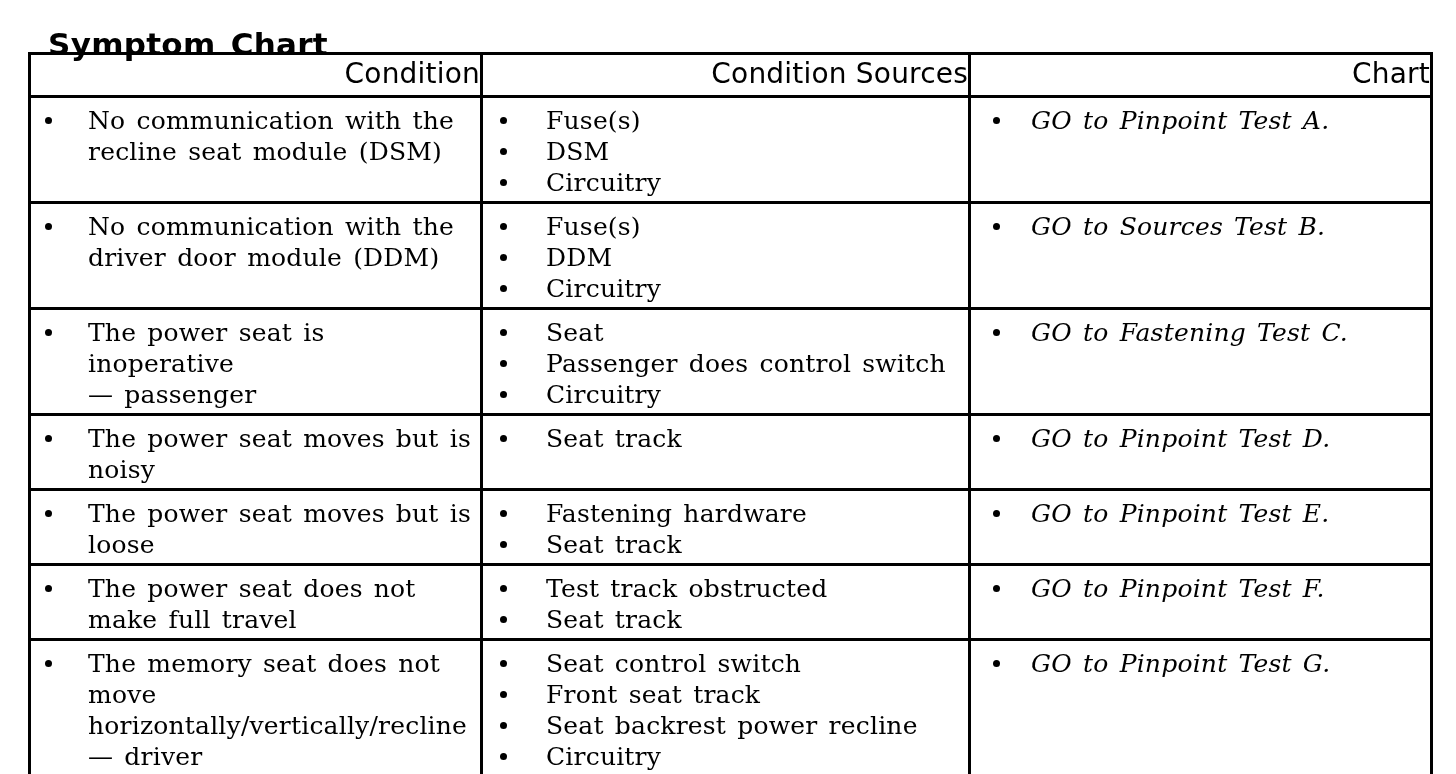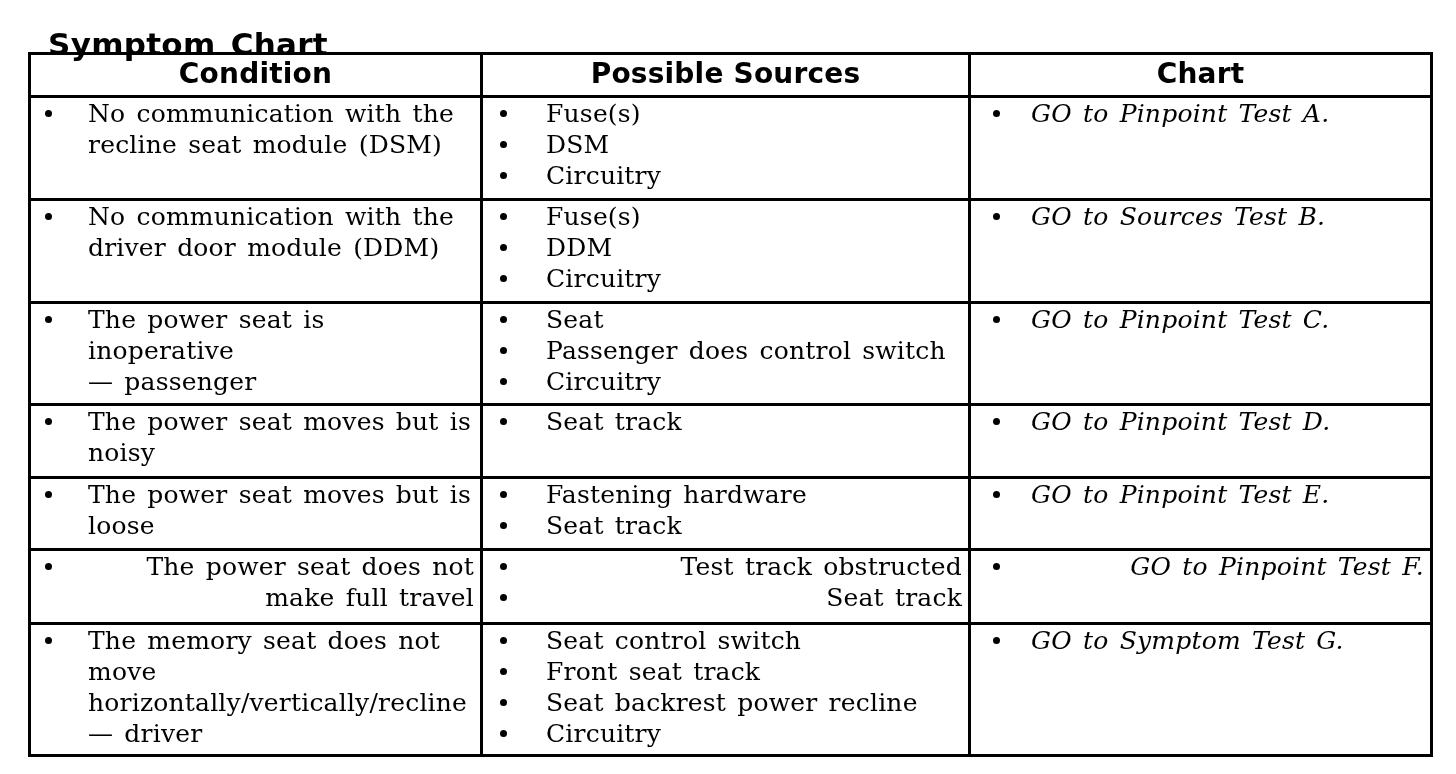--- a/index.html
+++ b/index.html
@@ -37,34 +37,34 @@
   table.symptom th,
   table.symptom td {
     border: 3px solid #000000;
     padding: 0;
     vertical-align: top;
     overflow: hidden;
   }
   table.symptom th {
     height: 37px;
     font-family: "DejaVu Sans", sans-serif;
-    font-weight: bold;
+    font-weight: normal;
     font-size: 28px;
     letter-spacing: 0.2px;
-    text-align: center;
+    text-align: right;
     vertical-align: middle;
     padding-bottom: 3px;
   }
   td {
     font-size: 25px;
     line-height: 31px;
     letter-spacing: 0.2px;
     word-spacing: 3px;
   }
-  .pad { padding-bottom: 3px; }
+  .pad { padding-top: 7px; padding-bottom: 3px; }
   .bi { display: flex; align-items: flex-start; }
   .dot {
     flex: none;
     width: 7px;
     height: 7px;
     border-radius: 50%;
     background: #000000;
     margin-top: 12px;
   }
   .txt { flex: 1; min-width: 0; padding-right: 6px; }
@@ -83,21 +83,21 @@
 
 <table class="symptom">
   <colgroup>
     <col style="width:452px">
     <col style="width:488px">
     <col style="width:462px">
   </colgroup>
   <thead>
     <tr>
       <th>Condition</th>
-      <th>Possible Sources</th>
+      <th>Condition Sources</th>
       <th>Chart</th>
     </tr>
   </thead>
   <tbody id="tbody">
       <tr style="height: 103px;">
         <td class="c1">
           <div class="pad">
             <div class="bi">
               <span class="dot"></span>
               <div class="txt">
@@ -217,21 +217,21 @@
                 <span class="ln">Circuitry</span>
               </div>
             </div>
           </div>
         </td>
         <td class="c3">
           <div class="pad">
             <div class="bi">
               <span class="dot"></span>
               <div class="txt">
-                <span class="ln">GO to Pinpoint Test C.</span>
+                <span class="ln">GO to Fastening Test C.</span>
               </div>
             </div>
           </div>
         </td>
       </tr>
       <tr style="height: 73px;">
         <td class="c1">
           <div class="pad">
             <div class="bi">
               <span class="dot"></span>
@@ -295,21 +295,21 @@
           <div class="pad">
             <div class="bi">
               <span class="dot"></span>
               <div class="txt">
                 <span class="ln">GO to Pinpoint Test E.</span>
               </div>
             </div>
           </div>
         </td>
       </tr>
-      <tr style="height: 74px; text-align: right;">
+      <tr style="height: 74px;">
         <td class="c1">
           <div class="pad">
             <div class="bi">
               <span class="dot"></span>
               <div class="txt">
                 <span class="ln">The power seat does not</span>
                 <span class="ln">make full travel</span>
               </div>
             </div>
           </div>
@@ -381,20 +381,20 @@
                 <span class="ln">Circuitry</span>
               </div>
             </div>
           </div>
         </td>
         <td class="c3">
           <div class="pad">
             <div class="bi">
               <span class="dot"></span>
               <div class="txt">
-                <span class="ln">GO to Symptom Test G.</span>
+                <span class="ln">GO to Pinpoint Test G.</span>
               </div>
             </div>
           </div>
         </td>
       </tr>
     </tbody>
 </table>
 
 </body></html>

